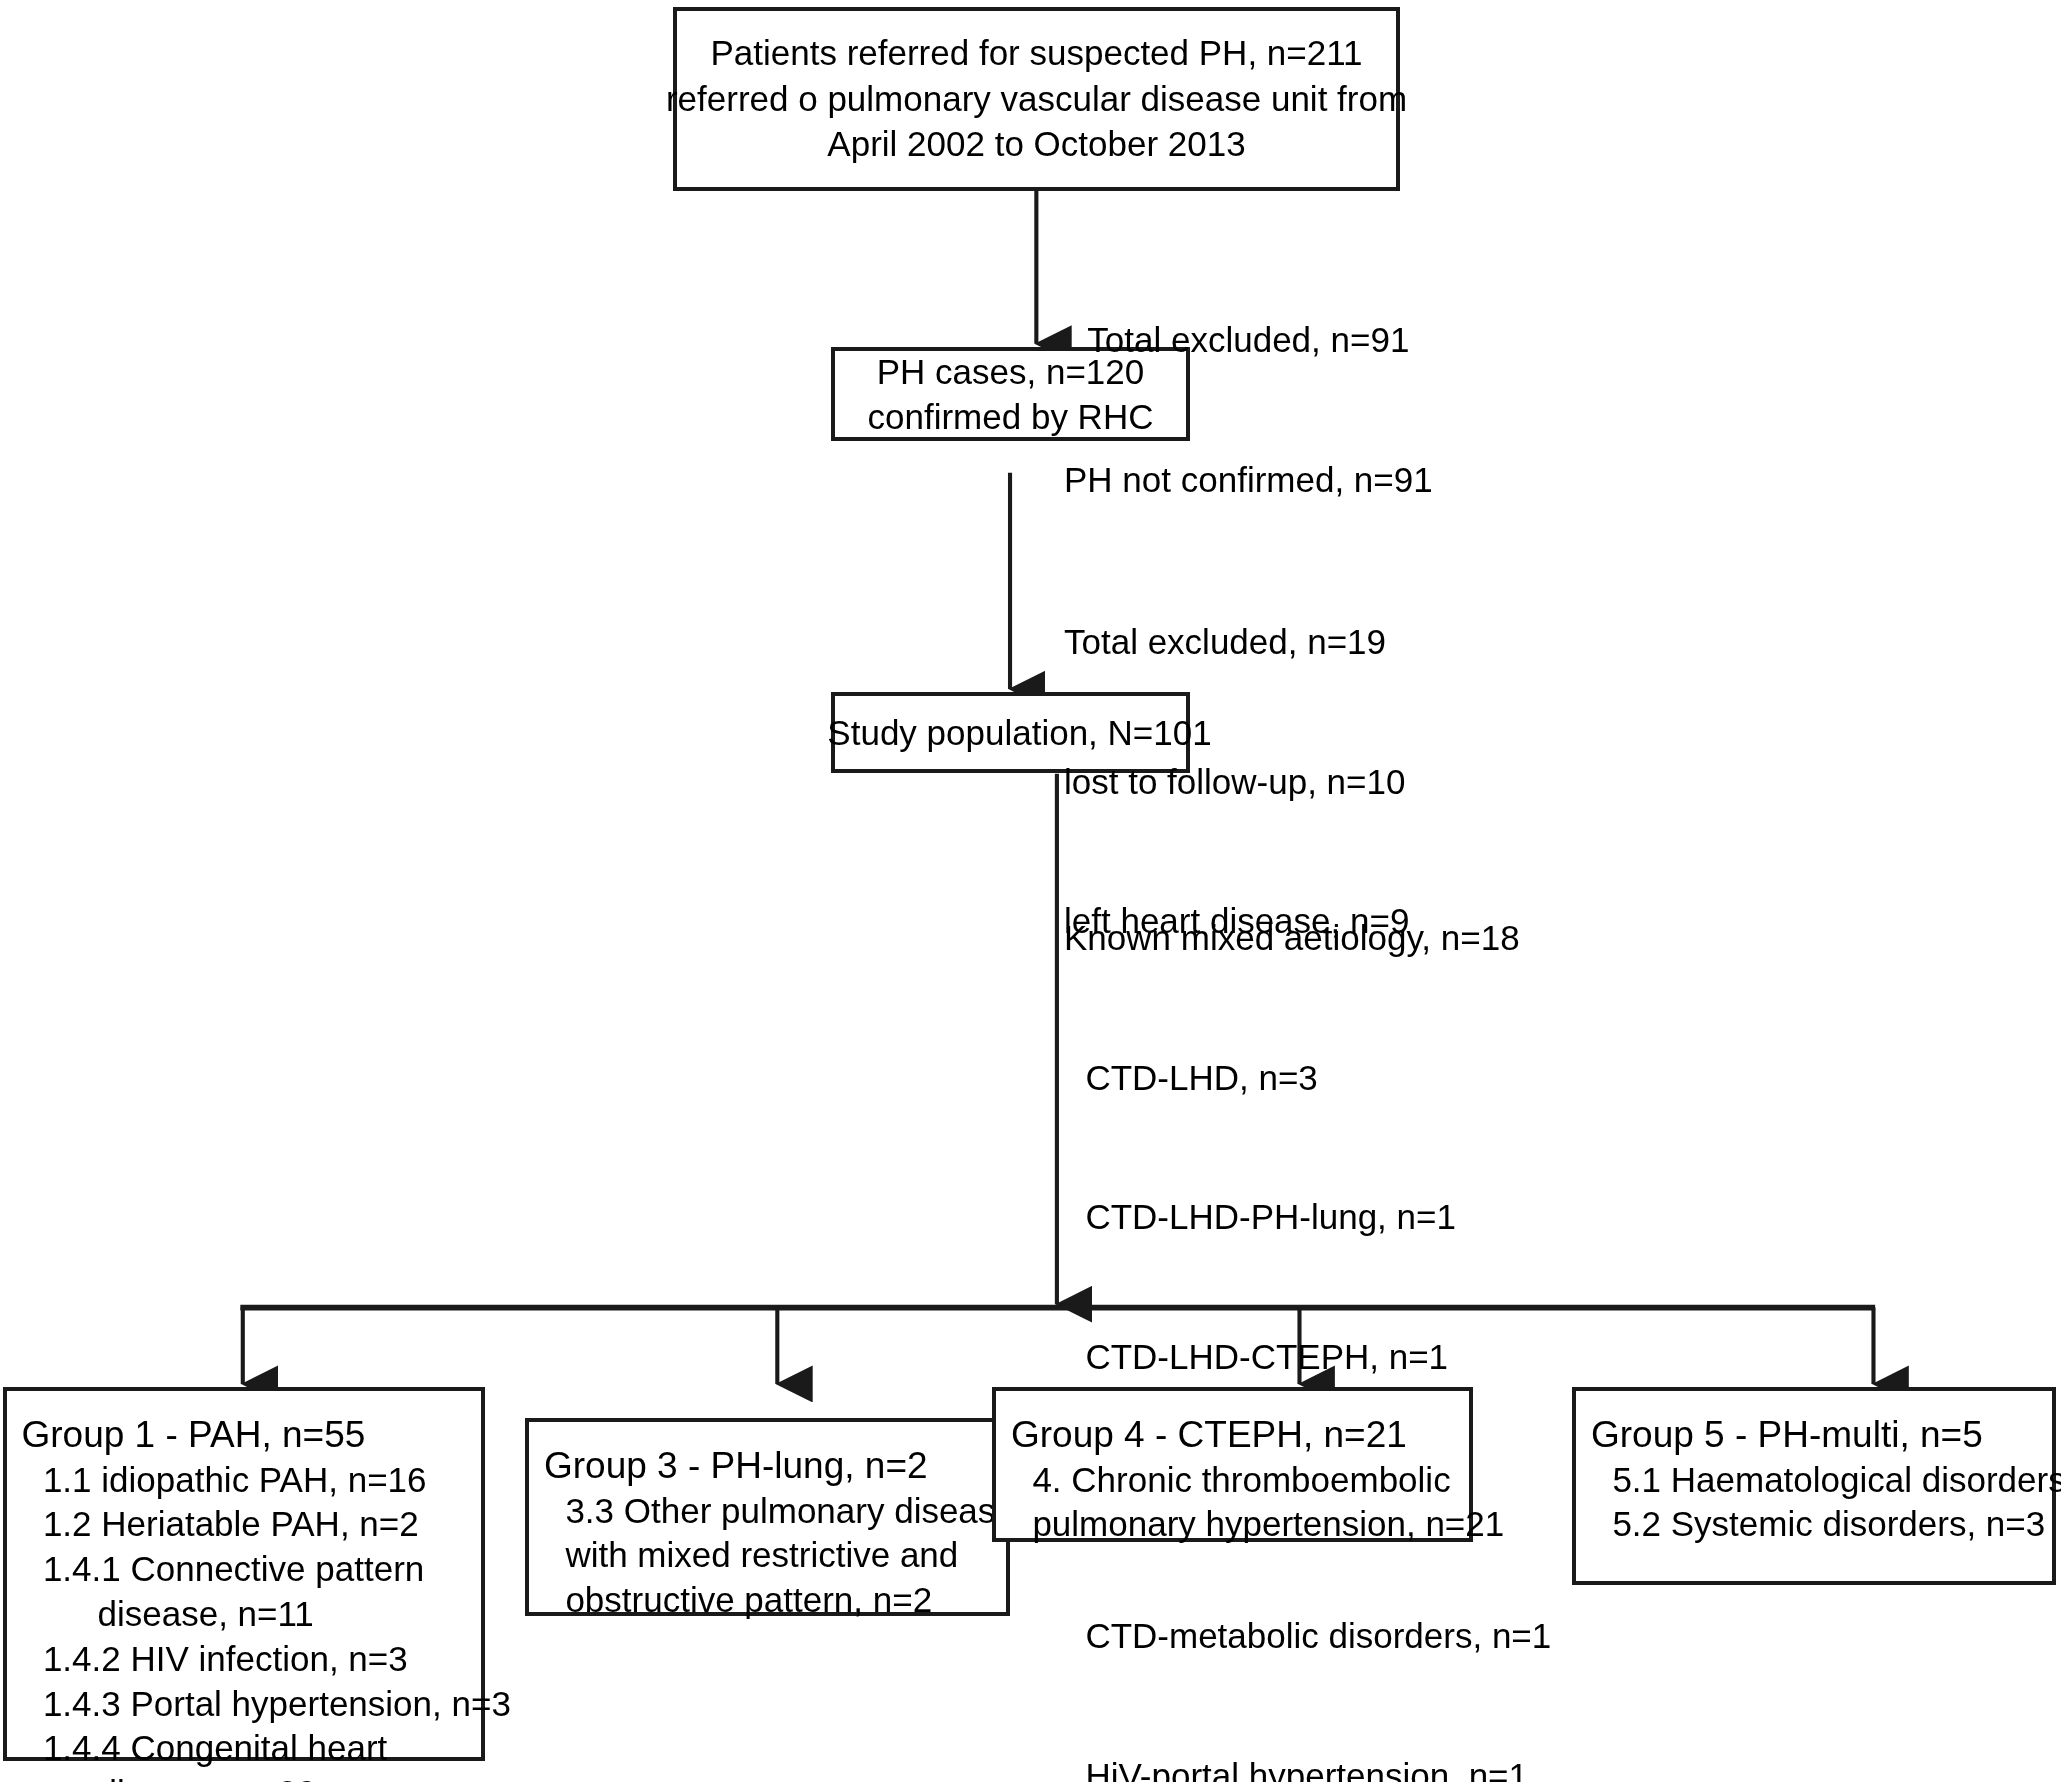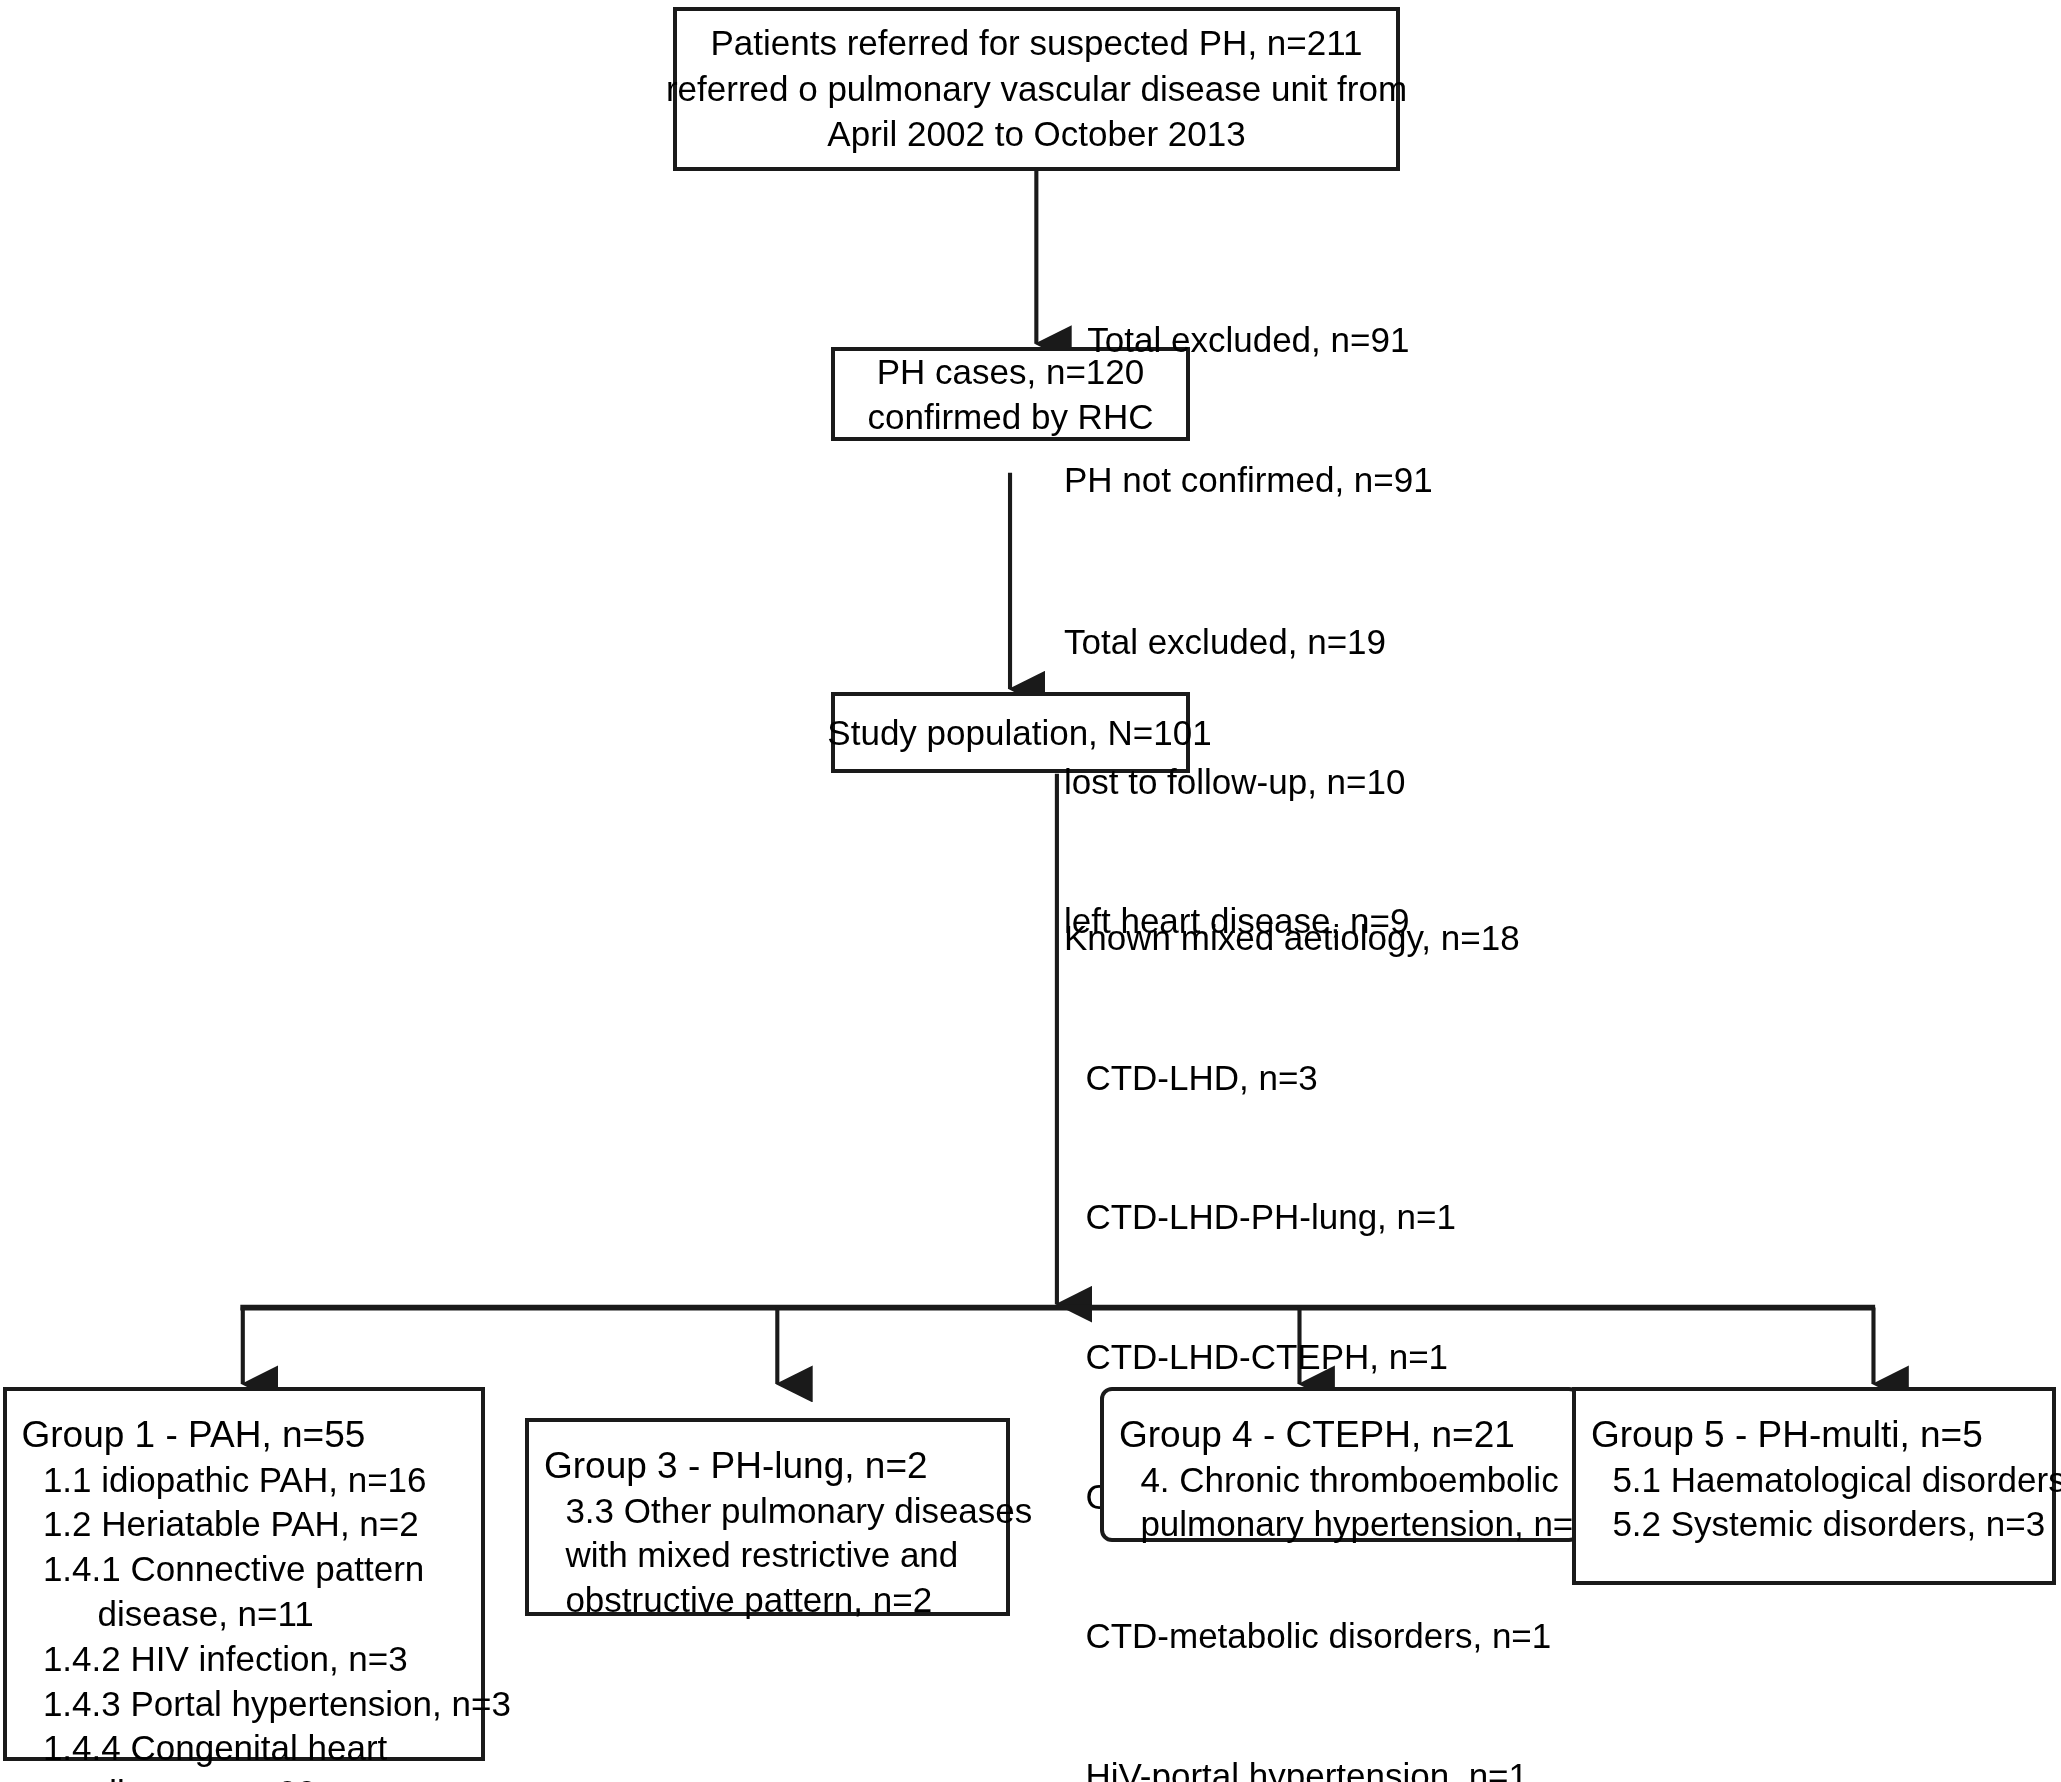--- a/index.html
+++ b/index.html
@@ -35,21 +35,21 @@
     line-height: 1.30;
   }
   .box-line {
     white-space: pre;
     font-size: 35px;
   }
   .ctr { text-align: center; }
 
   
   #box-referred {
-    left: 673px; top: 6.6px; width: 727px; height: 164px;
+    left: 673px; top: 6.6px; width: 727px; height: 184px;
     display: flex; flex-direction: column;
     align-items: center; justify-content: center;
   }
   #box-phcases {
     left: 831px; top: 347px; width: 359px; height: 94px;
     display: flex; flex-direction: column;
     align-items: center; justify-content: center;
   }
   #box-study {
     left: 831px; top: 692px; width: 359px; height: 81px;
@@ -66,21 +66,21 @@
     white-space: pre;
   }
   #annot-excl1 { left: 1064px; top: 224px; text-align: center; }
   #annot-excl2 { left: 1064px; top: 526px; }
   #annot-mixed { left: 1064px; top: 822px; }
   .annot-sub { padding-left: 21.4px; }
 
   
   #box-group1 { left: 2.5px;    top: 1387px; width: 482px; height: 374px; }
   #box-group3 { left: 525px;  top: 1387px; width: 485px; height: 198px; margin-top: 31px; }
-  #box-group4 { left: 1100px; top: 1387px; width: 481px; height: 155px; border-radius: 12px; }
+  #box-group4 { left: 992px; top: 1387px; width: 481px; height: 155px; }
   #box-group5 { left: 1572px; top: 1387px; width: 484px; height: 198px; }
 
   .group-inner {
     padding: 21.4px 0 0 15px;
   }
   .grp-title {
     font-size: 37px;
     white-space: pre;
     line-height: 1.22;
   }

